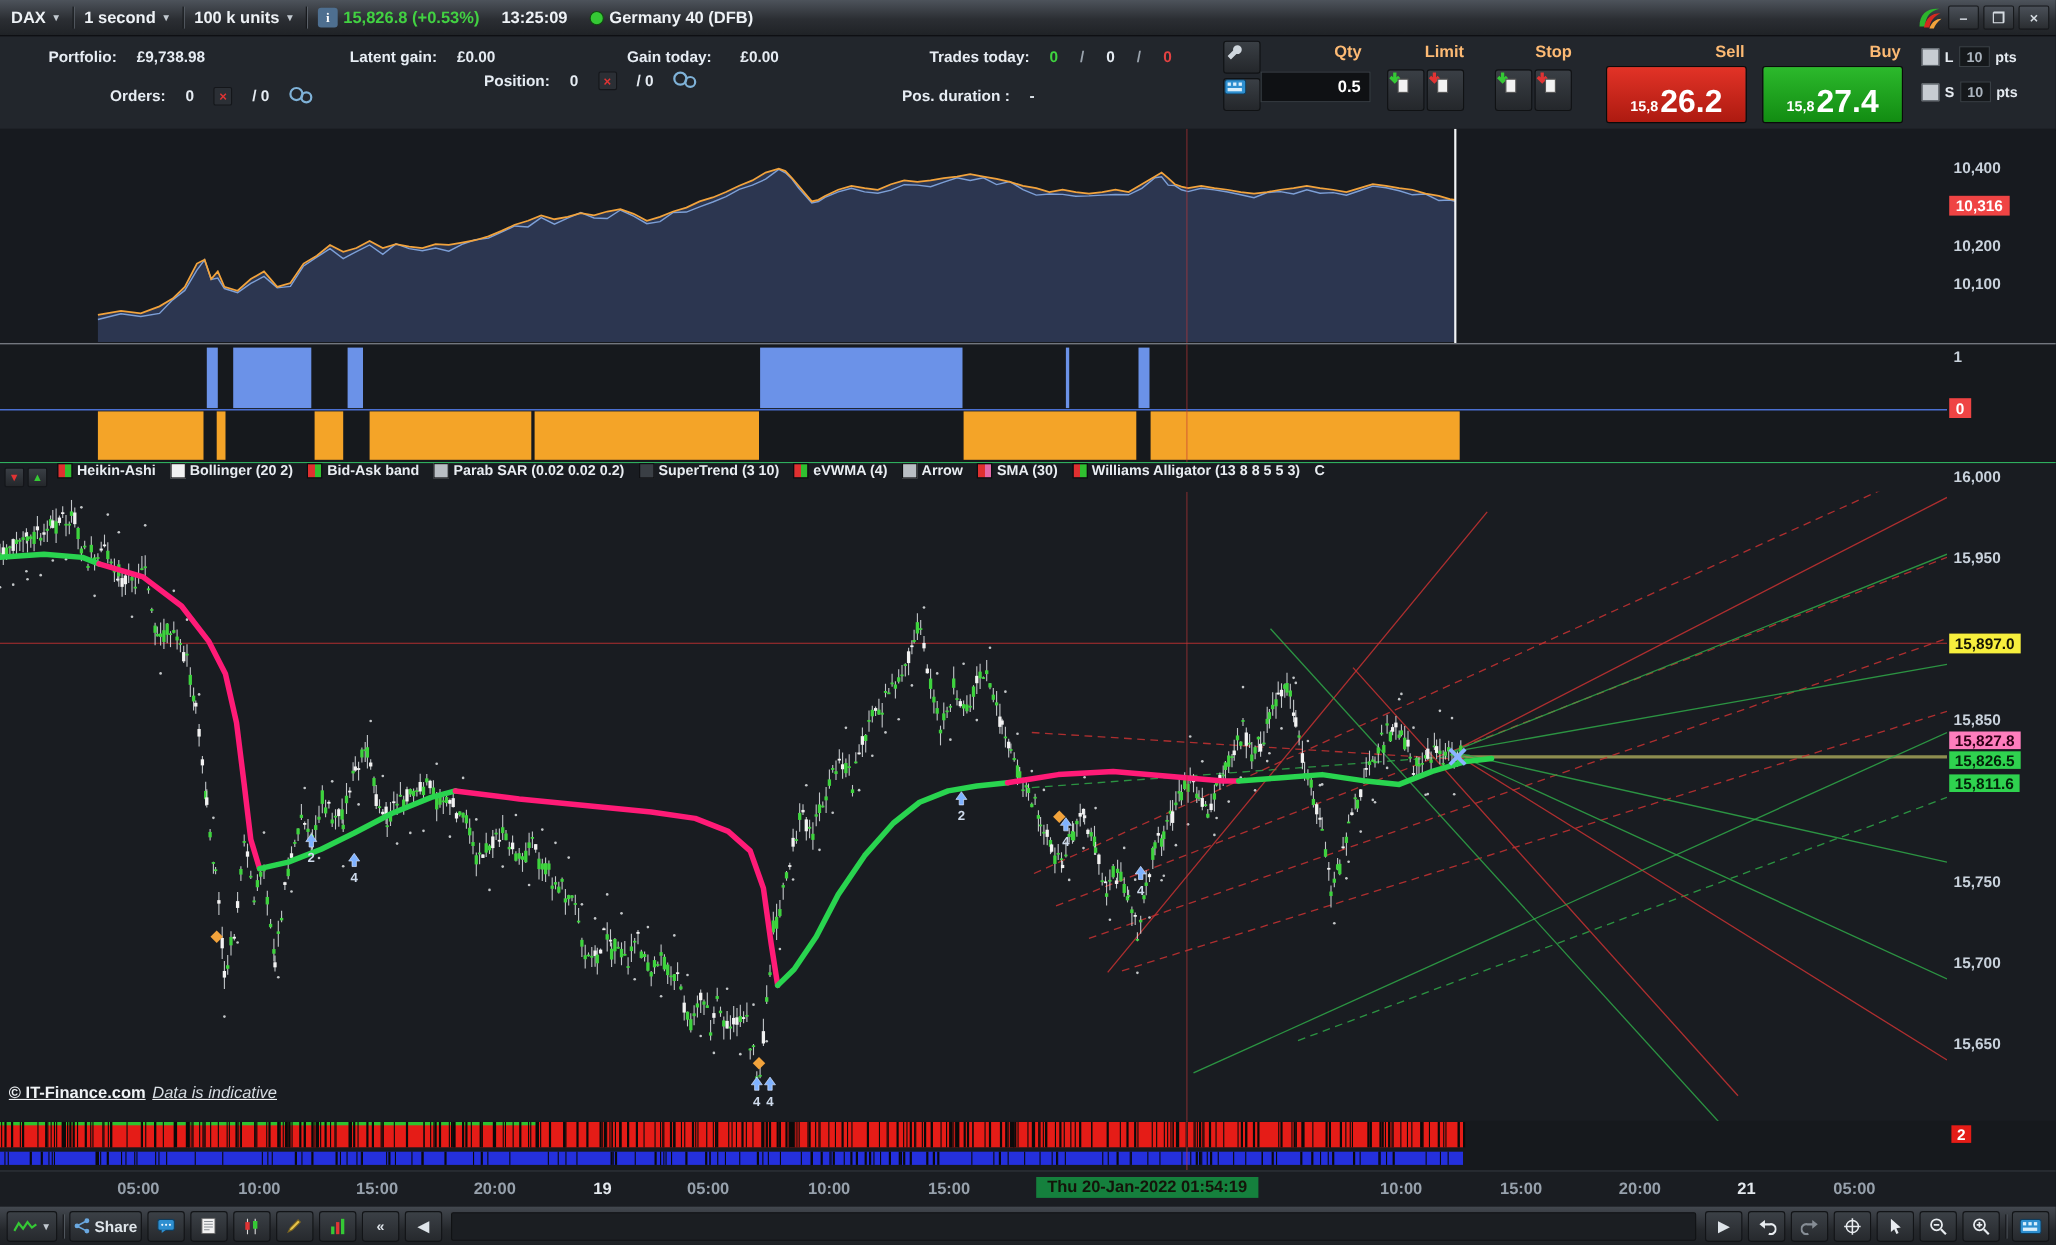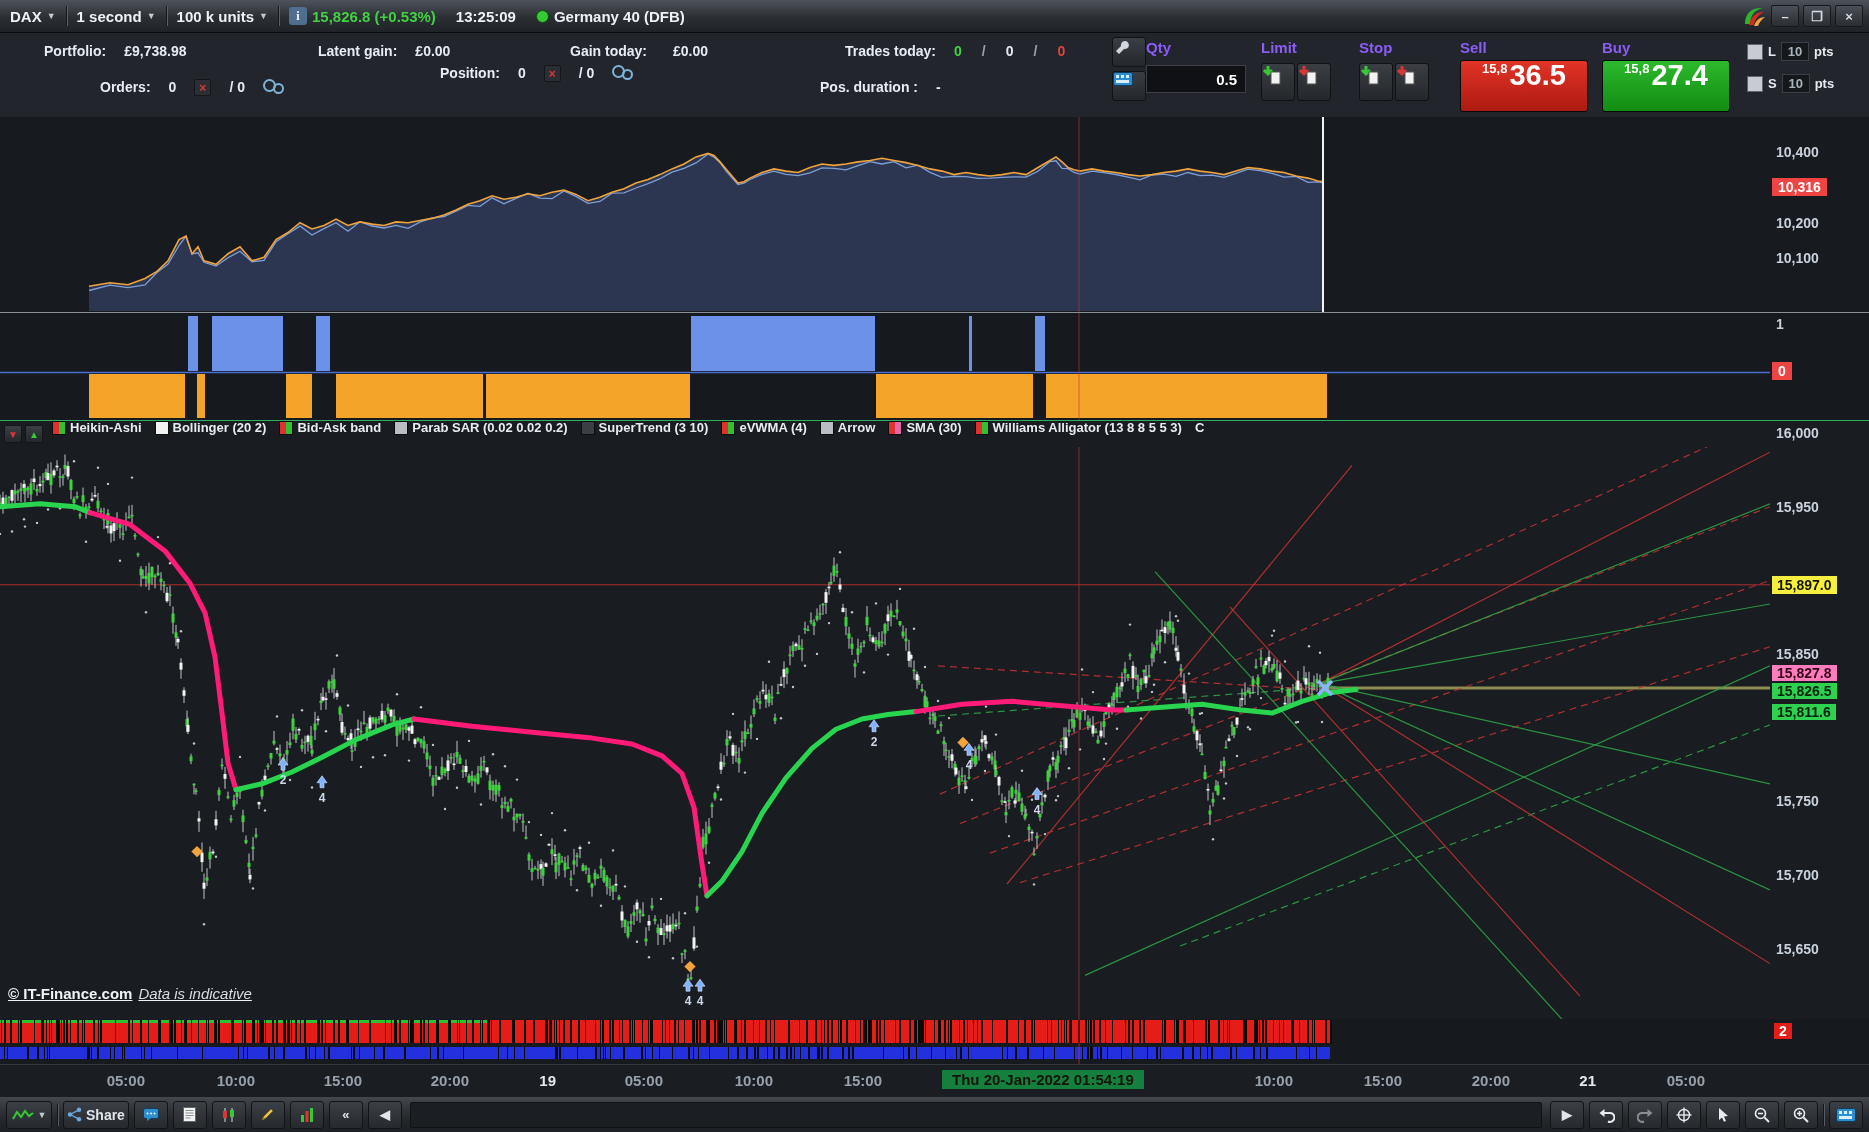--- a/index.html
+++ b/index.html
@@ -22,27 +22,27 @@
   
   .accountbar{position:absolute;top:32px;left:0;right:0;height:85px;background:#22262c;border-top:1px solid #0b0c0e;border-bottom:1px solid #000;}
   .af{position:absolute;font-size:14px;font-weight:bold;color:#e6ecf3;white-space:nowrap;display:flex;align-items:flex-start;gap:18px;}
   .tv.g{color:#3fd33f;} .tv.w{color:#e6ecf3;} .tv.r{color:#e34242;}
   .sep2{color:#9aa3ad;margin:0 2px;}
   .xbox{width:15px;height:15px;background:#2b2f35;border:1px solid #14161a;border-radius:2px;
     color:#e03434;font-size:12px;display:inline-flex;align-items:center;justify-content:center;font-weight:bold;}
   .gears{display:inline-flex;}
   .gear{width:9px;height:9px;border:2px solid #7fb2d8;border-radius:50%;}
   .gear+.gear{margin-left:-3px;margin-top:4px;width:7px;height:7px;}
-  .ph{position:absolute;top:6px;font-size:15px;font-weight:bold;color:#8b5cf6;text-align:left;}
+  .ph{position:absolute;top:6px;font-size:15px;font-weight:bold;color:#fdba74;text-align:right;}
   .qty-input{position:absolute;left:1146px;top:32px;width:90px;height:26px;background:#0f1114;color:#fff;
     border:1px solid #3a4046;font-size:15px;font-weight:bold;text-align:right;padding:0 8px 0 0;}
   .obtn{position:absolute;top:30px;width:32px;height:36px;background:linear-gradient(#3a3f45,#24272b);
     border:1px solid #101214;border-radius:3px;display:flex;align-items:center;justify-content:center;}
   .bigbtn{position:absolute;top:27px;width:126px;height:50px;border-radius:3px;border:1px solid #0a0a0a;
-    display:flex;align-items:flex-start;justify-content:center;gap:2px;color:#fff;cursor:pointer;}
+    display:flex;align-items:flex-end;justify-content:center;gap:2px;color:#fff;cursor:pointer;}
   .bigbtn .sm{font-size:13px;font-weight:bold;margin-bottom:7px;}
   .bigbtn .bg{font-size:29px;font-weight:bold;line-height:1;margin-bottom:3px;}
   .sellbtn{left:1460px;background:linear-gradient(#e23327,#ad1a10);}
   .buybtn{left:1602px;background:linear-gradient(#2cb92c,#128c12);}
   .lsrow{position:absolute;left:1747px;display:flex;align-items:center;gap:5px;font-size:13px;font-weight:bold;}
   .chk{width:14px;height:14px;background:#c7ccd2;border:1px solid #5f656c;}
   .ptsbox{width:26px;height:17px;background:#15181b;color:#aab3bd;border:1px solid #3a4046;
     text-align:center;font-size:13px;line-height:17px;}
   
   .overview{position:absolute;top:117px;left:0;right:0;height:195px;background:#171a1f;}
@@ -213,21 +213,21 @@
     </span>
     <span class="obtn" style="left:1395px">
       <svg width="20" height="22" viewBox="0 0 20 22">
           <path d="M6 10 v-8 M2 6 l4 4 4-4" stroke="#e03434" stroke-width="3" fill="none"></path>
           <rect x="9" y="8" width="9" height="12" fill="#f2f2f2" stroke="#555"></rect>
         </svg>
     </span>
     <span class="ph" style="left:1460px;width:126px">Sell</span>
     <div class="bigbtn sellbtn">
       <span class="sm">15,8</span>
-      <span class="bg">36.5</span>
+      <span class="bg">26.2</span>
     </div>
     <span class="ph" style="left:1602px;width:126px">Buy</span>
     <div class="bigbtn buybtn">
       <span class="sm">15,8</span>
       <span class="bg">27.4</span>
     </div>
     <div class="lsrow" style="top:9px">
       <span class="chk"></span>
       <span>L</span>
       <span class="ptsbox">10</span>

